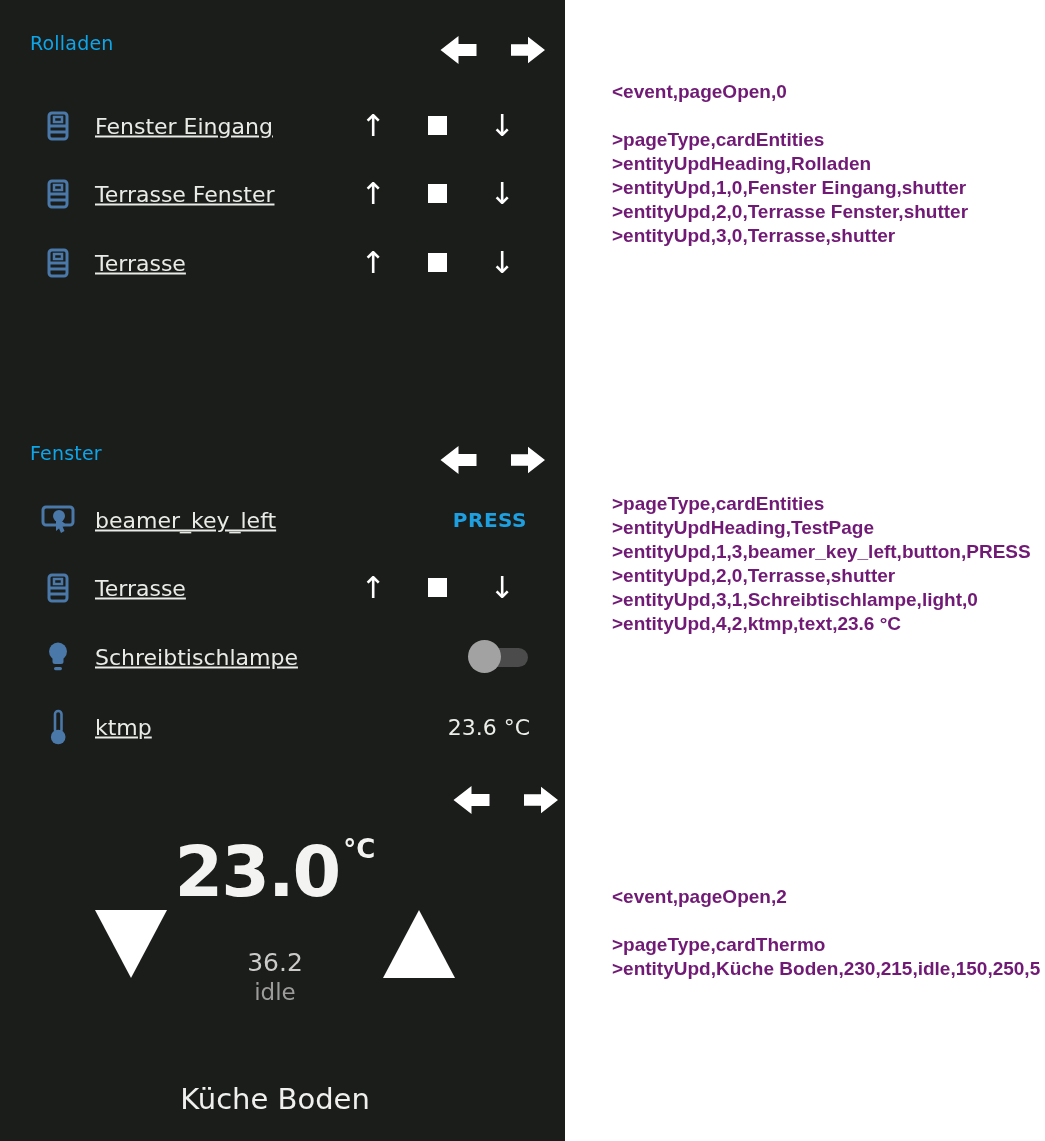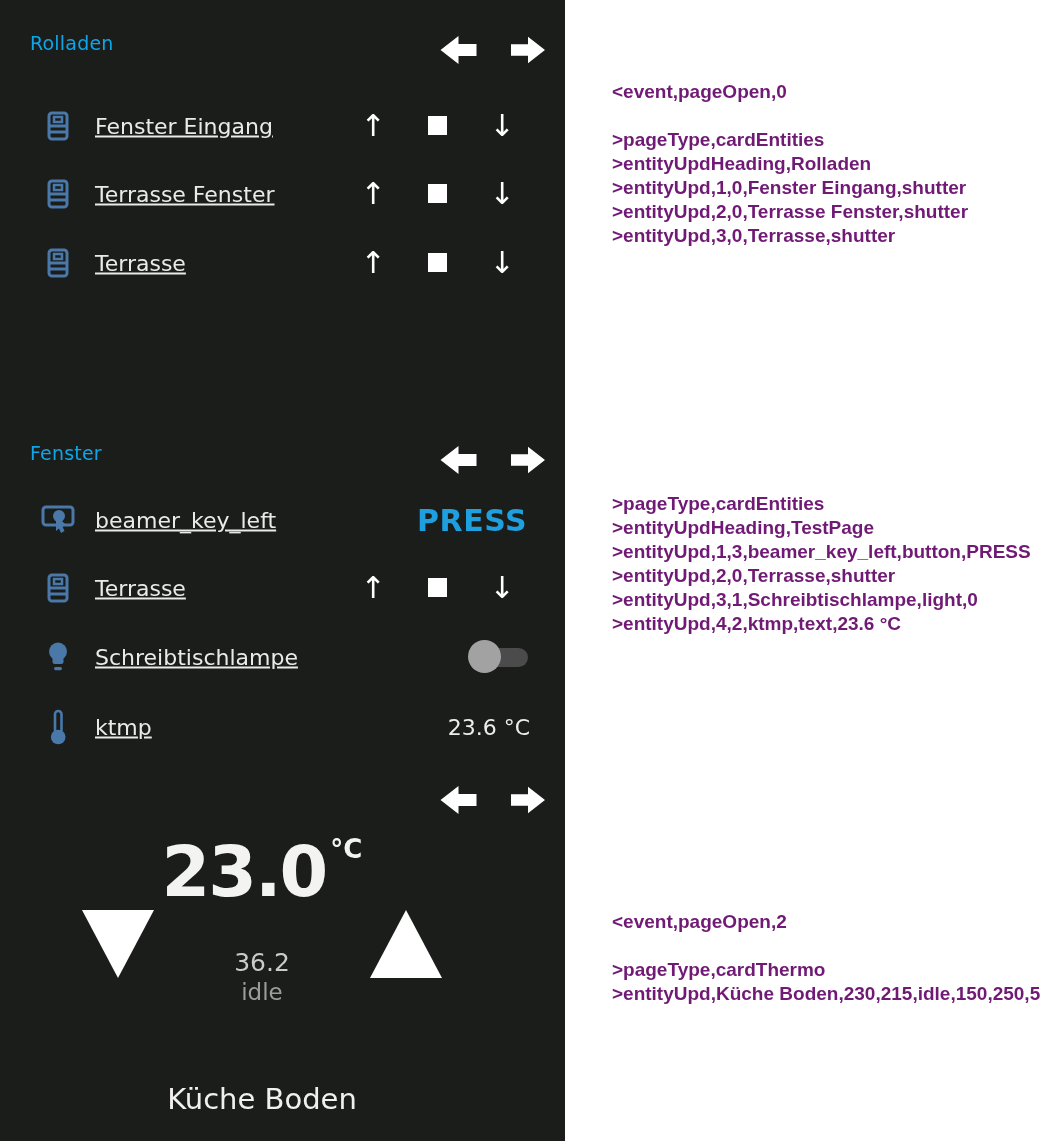--- a/index.html
+++ b/index.html
@@ -16,21 +16,21 @@
   .row { position:absolute; left:0; width:565px; height:44px; }
   .row .icon { position:absolute; left:40px; top:50%; transform:translateY(-50%); width:36px; text-align:center; line-height:0; }
   .row .label { position:absolute; left:95px; top:50%; transform:translateY(-50%); font-size:22px; color:#e9ebe7; white-space:nowrap;text-decoration:underline; }
   .ctl { position:absolute; top:0; height:44px; background:none; border:none; color:#ffffff; cursor:pointer; font-family:"DejaVu Sans", sans-serif; }
   .ctl.up   { left:355px; width:36px; font-size:30px; line-height:44px; text-align:center; padding:0; }
   .ctl.down { left:484px; width:36px; font-size:30px; line-height:44px; text-align:center; padding:0; }
   .ctl.stop { left:428px; width:19px; top:12px; height:19px; padding:0; }
   .sq { display:block; width:19px; height:19px; background:#ffffff; }
 
   .press-btn { position:absolute; right:38px; top:50%; transform:translateY(-50%); background:none; border:none; cursor:pointer;
-               color:#1e9fe0; font-size:30px; font-weight:bold; font-family:"DejaVu Sans", sans-serif; letter-spacing:.5px; }
+               color:#1e9fe0; font-size:20px; font-weight:bold; font-family:"DejaVu Sans", sans-serif; letter-spacing:.5px; }
   .value-text { position:absolute; right:35px; top:50%; transform:translateY(-50%); font-size:22px; color:#eceeea; white-space:nowrap; }
 
   .toggle { position:absolute; left:468px; top:50%; transform:translateY(-50%); width:60px; height:34px; background:none; border:none; cursor:pointer; padding:0; }
   .toggle .track { position:absolute; right:0; top:8px; width:48px; height:19px; border-radius:10px; background:#4b4b4b; }
   .toggle .knob  { position:absolute; left:0; top:0; width:33px; height:33px; border-radius:50%; background:#a2a2a2; }
 
   
   .thermo-center { position:absolute; left:0; width:524px; text-align:center; white-space:nowrap; }
   .big-temp { top:76px; font-size:70px; font-weight:bold; color:#f3f4f1; letter-spacing:-2px; line-height:1; }
   .big-temp .unit { font-size:26px; font-weight:bold; letter-spacing:0; vertical-align:38px; margin-left:4px; }
@@ -184,21 +184,21 @@
           <svg width="18" height="36" viewBox="0 0 18 36">
               <rect x="6" y="2" width="6.5" height="22" rx="3.2" fill="none" stroke="#4a78a8" stroke-width="2.6"></rect>
               <circle cx="9.2" cy="28" r="7.3" fill="#4a78a8"></circle>
             </svg>
         </span>
         <span class="label">ktmp</span>
         <span class="value-text">23.6 °C</span>
       </div>
     </div>
 
-    <div class="card" style="top:760px; height:381px;">
+    <div class="card" style="top:760px; height:381px;margin-left:13px;">
       <div class="nav" style="top:26px;">
         <button>
           <svg width="37" height="28" viewBox="0 0 36 28">
               <polygon points="36,8 18,8 18,0 0,14 18,28 18,20 36,20" fill="#ffffff"></polygon>
             </svg>
         </button>
         <button>
           <svg width="34" height="28" viewBox="0 0 36 28">
               <polygon points="0,8 18,8 18,0 36,14 18,28 18,20 0,20" fill="#ffffff"></polygon>
             </svg>
@@ -231,21 +231,21 @@
     <div class="log" style="top:468px;">
       <div class="log-gap"></div>
       <div class="log-line">&gt;pageType,cardEntities</div>
       <div class="log-line">&gt;entityUpdHeading,TestPage</div>
       <div class="log-line">&gt;entityUpd,1,3,beamer_key_left,button,PRESS</div>
       <div class="log-line">&gt;entityUpd,2,0,Terrasse,shutter</div>
       <div class="log-line">&gt;entityUpd,3,1,Schreibtischlampe,light,0</div>
       <div class="log-line">&gt;entityUpd,4,2,ktmp,text,23.6 °C</div>
     </div>
 
-    <div class="log" style="top:885px;margin-top:25px;">
+    <div class="log" style="top:885px;">
       <div class="log-line">&lt;event,pageOpen,2</div>
       <div class="log-gap"></div>
       <div class="log-line">&gt;pageType,cardThermo</div>
       <div class="log-line">&gt;entityUpd,Küche Boden,230,215,idle,150,250,5</div>
     </div>
   </div>
 
 </div>
 
 </body></html>

